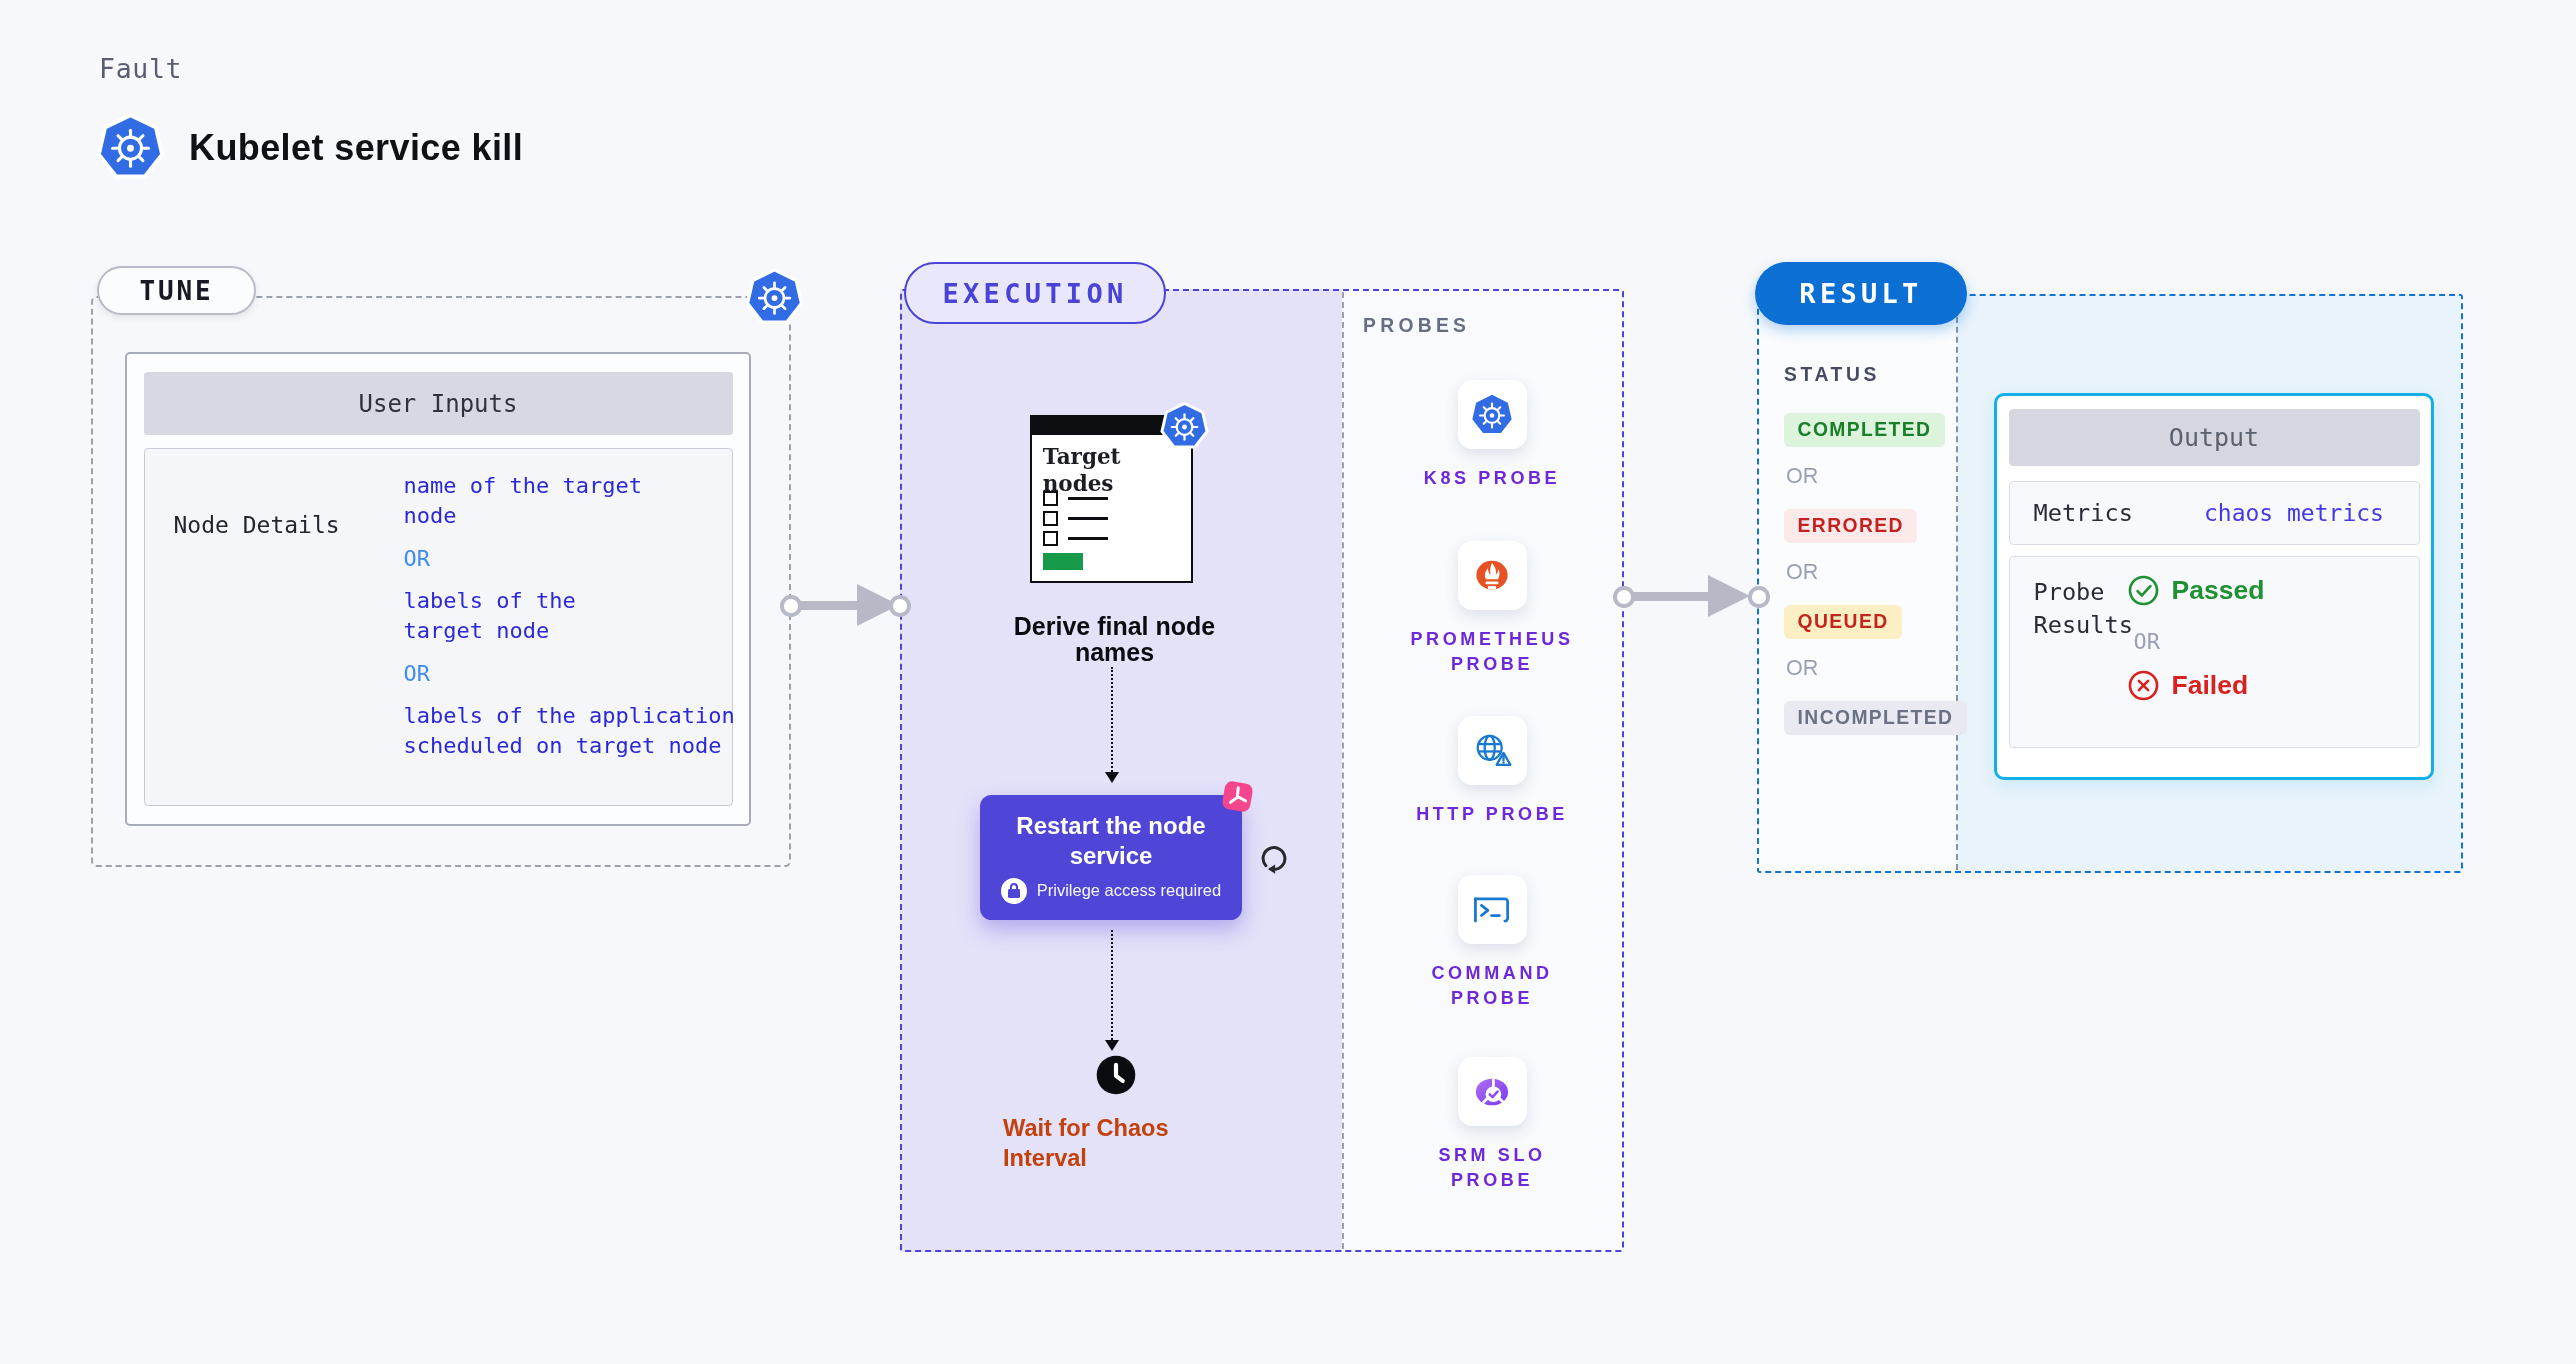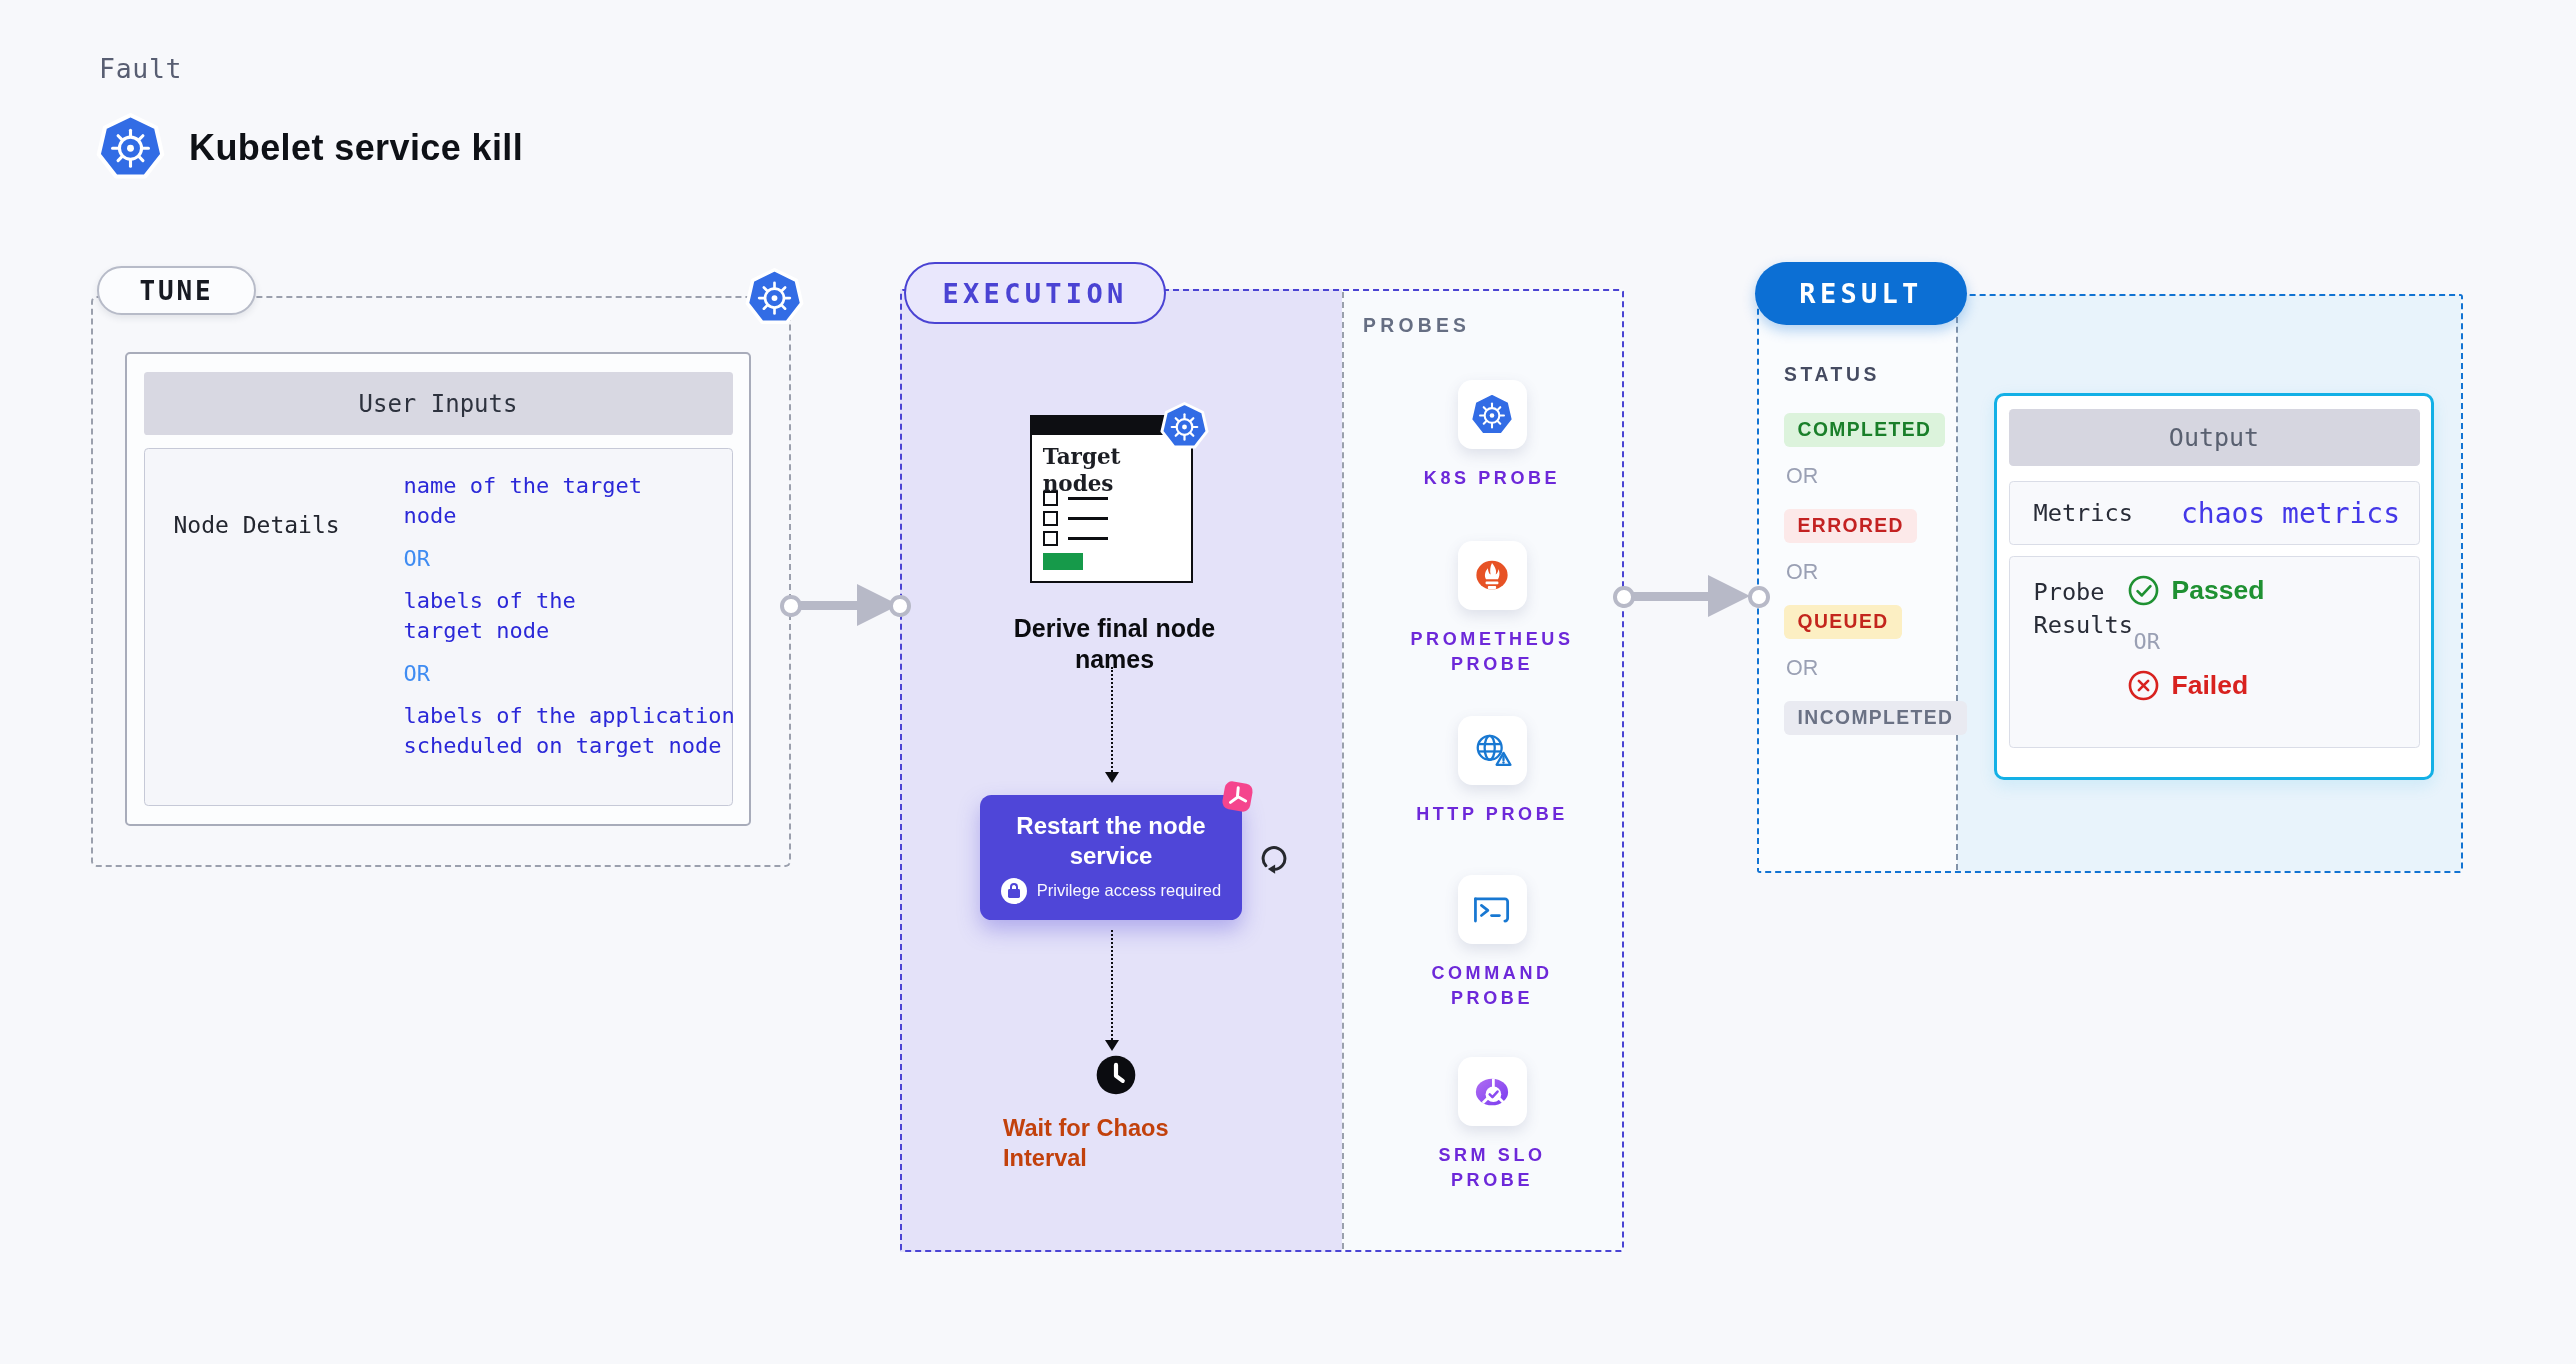--- a/index.html
+++ b/index.html
@@ -57,21 +57,21 @@
   .target-bar { position:absolute; left:-0.7px; top:-0.7px; right:-0.7px; height:18.6px; background:#0d0e12; }
   .target-title { position:absolute; left:10.7px; top:26px; font-family:"DejaVu Serif",serif; font-weight:bold;
                   font-size:21.5px; line-height:27px; color:#1c1e24; width:93px; }
   .tchk-row { position:absolute; left:10.7px; display:flex; align-items:center; gap:10px; }
   .tchk { width:15px; height:15px; border:2.1px solid #0d0e12; background:#fff; }
   .tline { width:40px; height:2.1px; background:#0d0e12; }
   .tgreen { position:absolute; left:10.7px; top:136px; width:40px; height:16.5px; background:#169a4a; }
   .card-k8s-badge { position:absolute; left:1160px; top:402px; width:49px; height:49px; z-index:4; }
 
   .derive-label { position:absolute; left:1000px; top:613px; width:229px; text-align:center;
-                  font-size:25px; font-weight:700; line-height:31px; color:#0b0c10; z-index:3; }
+                  font-size:25px; font-weight:700; line-height:26px; color:#0b0c10; z-index:3; }
   .flow-dots { position:absolute; width:0; border-left:2.9px dotted #0b0c10; z-index:3; }
   .dots-1 { left:1111px; top:667px; height:105px; }
   .dots-2 { left:1111px; top:930px; height:110px; }
   .dot-head { position:absolute; width:0; height:0; border-left:7.2px solid transparent;
               border-right:7.2px solid transparent; border-top:11.5px solid #0b0c10; z-index:3; }
   .head-1 { left:1105px; top:772px; }
   .head-2 { left:1105px; top:1040px; }
 
   .restart-card { position:absolute; left:980px; top:795px; width:262px; height:125px;
                   background:#4f46d8; border-radius:11.5px; z-index:3;
@@ -134,21 +134,21 @@
   .output-box { position:absolute; left:1994px; top:393px; width:440px; height:387px; background:#ffffff;
                 border:3.6px solid #13b0e6; border-radius:10px; z-index:4;
                 box-shadow:0 5.7px 15.8px rgba(19,176,230,.12); }
   .out-header { position:absolute; left:11.5px; right:11.5px; top:13px; height:57px; background:#d6d6e0;
                 border-radius:4.3px; display:flex; align-items:center; justify-content:center;
                 font-family:"DejaVu Sans Mono",monospace; font-size:25px; color:#596070; }
   .out-row { position:absolute; left:11.5px; right:11.5px; background:#f8f9fc; border:1.4px solid #dadde7;
              border-radius:4.3px; }
   .row-metrics { top:85px; height:64px; display:flex; align-items:center; }
   .metrics-label { font-family:"DejaVu Sans Mono",monospace; font-size:23.6px; color:#282c37; margin-left:24px; }
-  .metrics-value { font-family:"DejaVu Sans Mono",monospace; font-size:28px; color:#4438e8; margin-left:48px; }
+  .metrics-value { font-family:"DejaVu Sans Mono",monospace; font-size:23px; color:#4438e8; margin-left:71px; }
   .row-probe { top:160px; height:192px; }
   .probe-results-label { position:absolute; left:24px; top:18.6px; width:122px;
                          font-family:"DejaVu Sans Mono",monospace; font-size:23.6px; line-height:33px; color:#282c37; }
   .pr-passed { position:absolute; left:117px; top:17px; display:flex; align-items:center; gap:12px; }
   .pr-failed { position:absolute; left:117px; top:112px; display:flex; align-items:center; gap:12px; }
   .pr-icon { width:33px; height:33px; }
   .passed-text { font-size:26.5px; font-weight:700; color:#1f9132; }
   .failed-text { font-size:26.5px; font-weight:700; color:#d8221f; }
   .pr-or { position:absolute; left:124px; top:72px; font-family:"DejaVu Sans Mono",monospace;
            font-size:22px; color:#9aa0b4; }

